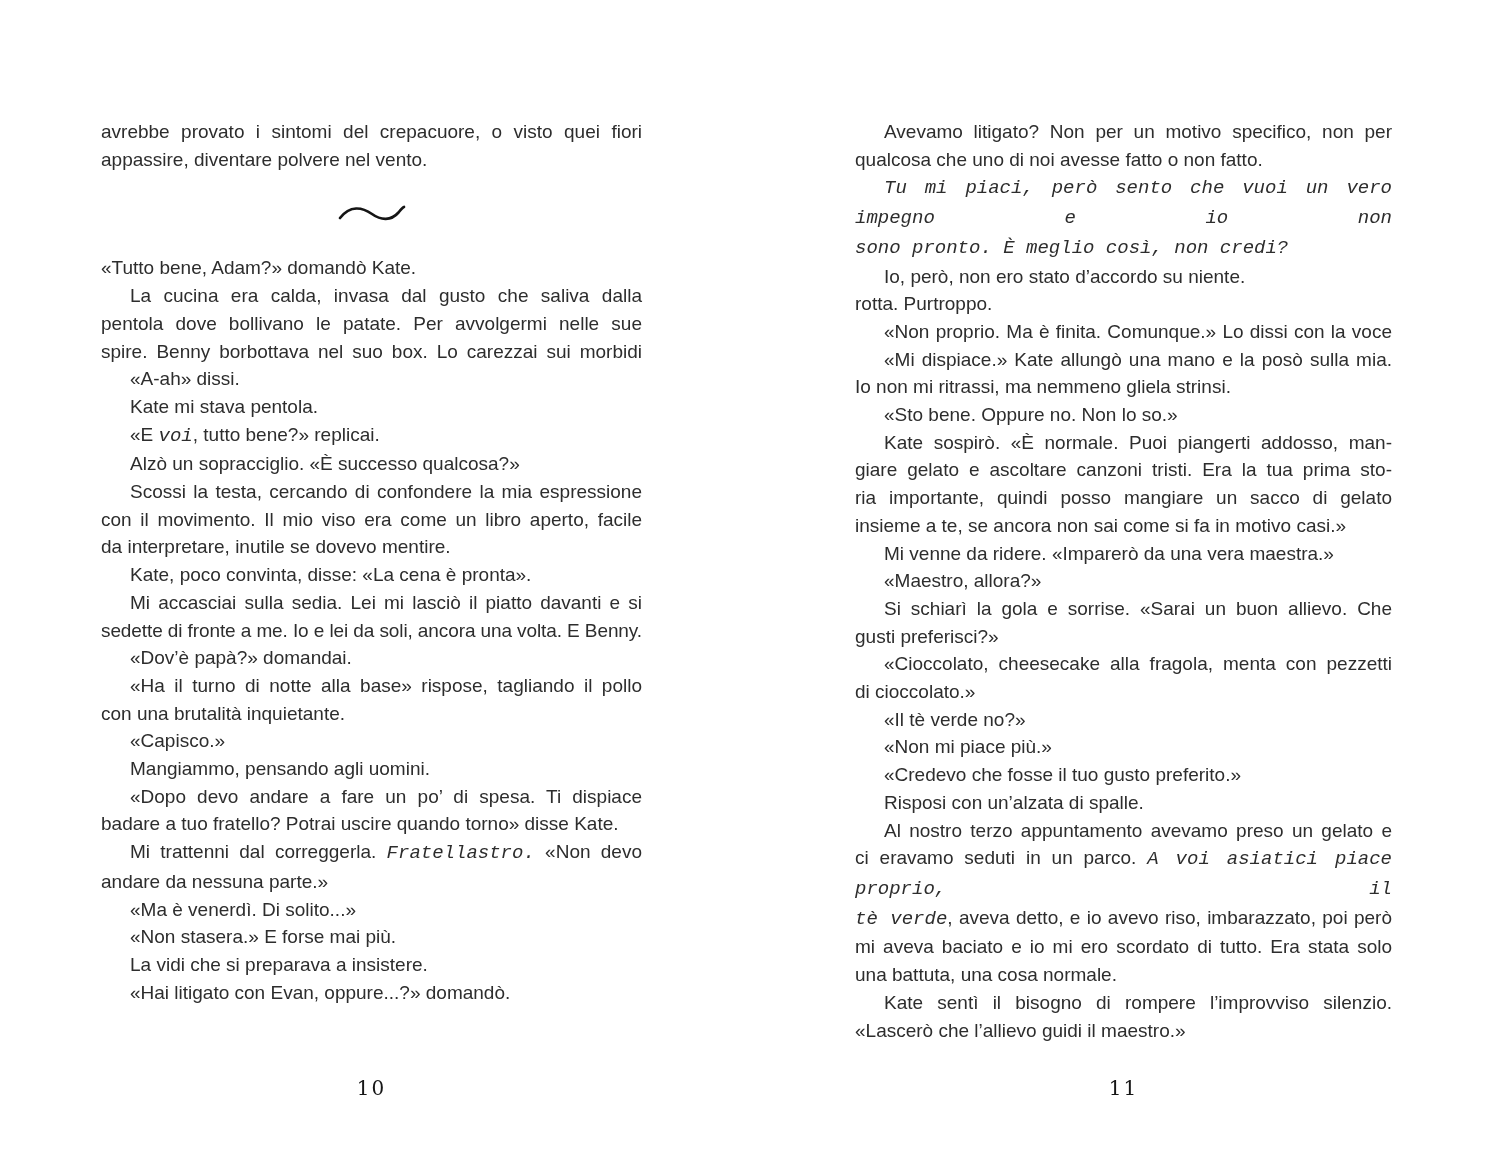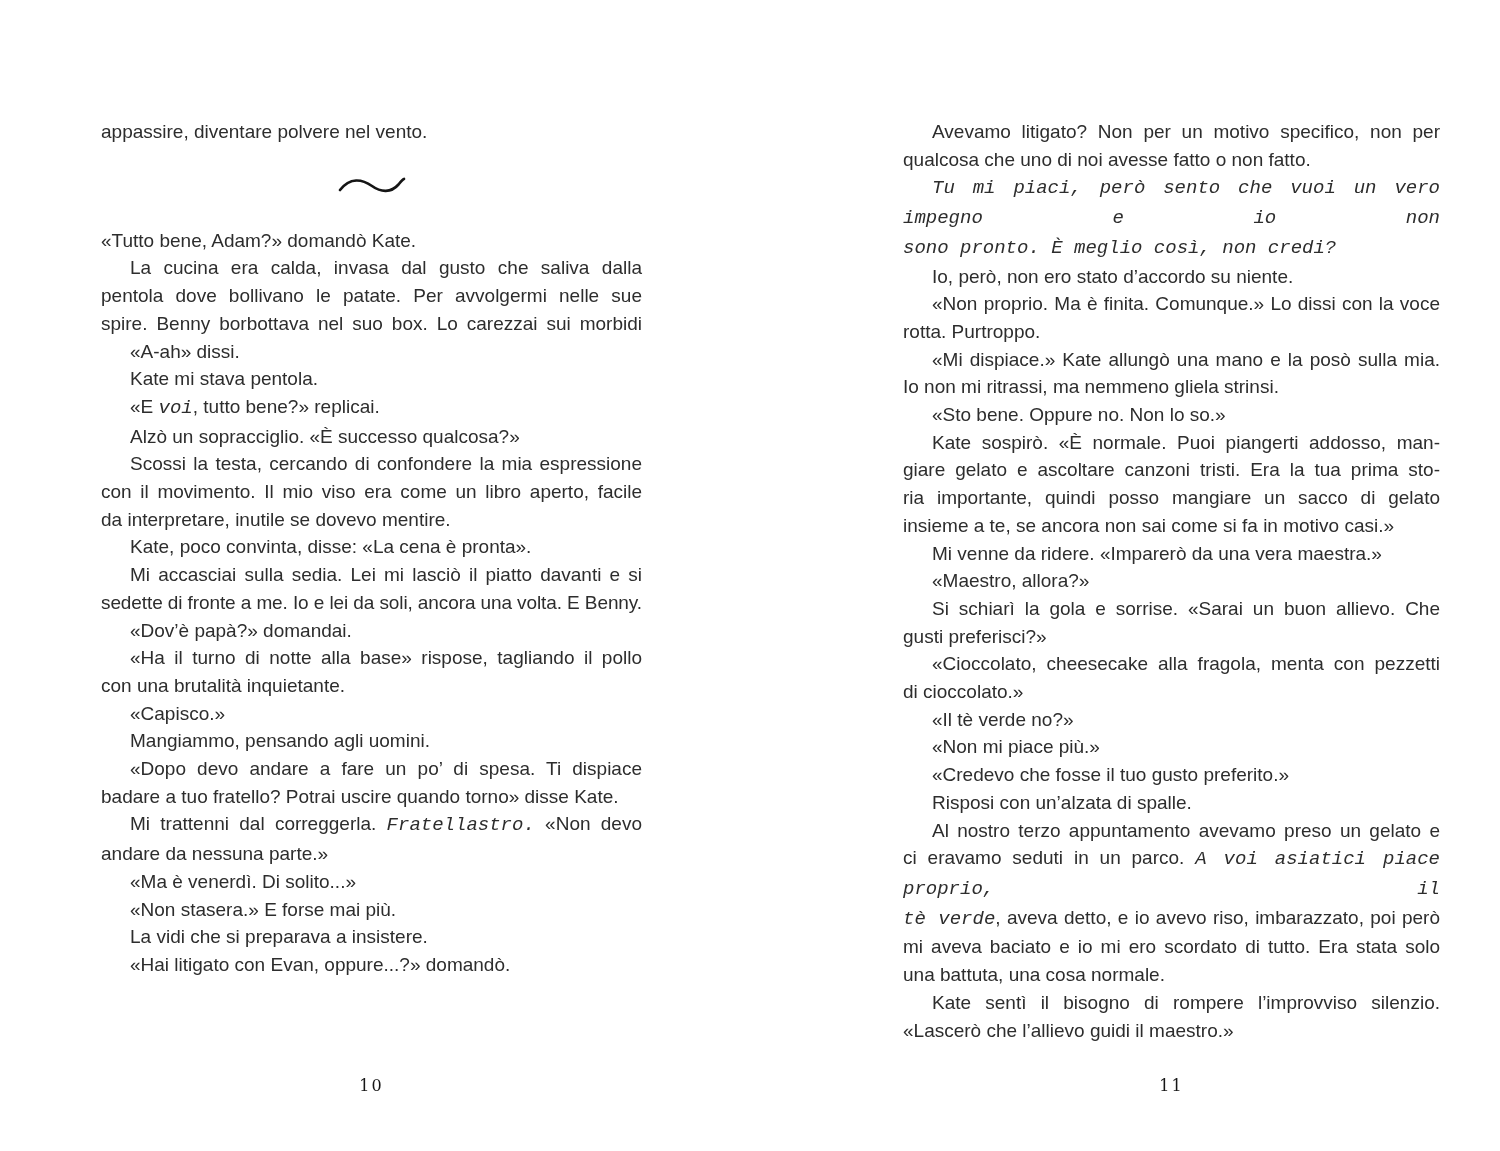--- a/index.html
+++ b/index.html
@@ -5,21 +5,21 @@
   html,body{margin:0;padding:0;}
   body{
     width:1500px;height:1151px;
     background:#ffffff;
     overflow:hidden;
     position:relative;
     font-family:"Liberation Sans","DejaVu Sans",sans-serif;
   }
   .page{position:absolute;top:0;height:100%;}
   .page--left{left:101px;width:541px;}
-  .page--right{left:855px;width:537px;margin-left:48px;}
+  .page--right{left:855px;width:537px;}
   .page-text{position:absolute;left:0;top:118px;width:100%;}
   .line{
     font-size:19px;
     line-height:27.7px;
     color:#2d2d2d;
     text-align:justify;
     text-align-last:justify;
   }
   .line.last{text-align-last:left;}
   .line.ind{text-indent:29px;}
@@ -28,30 +28,31 @@
     height:81px;
     display:flex;
     align-items:center;
     justify-content:center;
   }
   .folio{
     position:absolute;left:0;width:100%;
     top:1076px;
     text-align:center;
     font-family:"DejaVu Serif","Liberation Serif",serif;
-    font-size:16px;
+    font-size:20px;
     color:#161616;
     letter-spacing:2px;
   }
 </style>
 </head>
 <body>
 
 <section class="page page--left">
   <div class="page-text">
+      <div class="line"><span>avrebbe provato i sintomi del crepacuore, o visto quei fiori</span></div>
       <div class="line last"><span>appassire, diventare polvere nel vento.</span></div>
       <div class="divider">
         <svg width="76" height="30" viewBox="0 0 76 30" aria-hidden="true">
           <path d="M6 19 C 16 6, 28 8, 38 15 C 47 21.5, 57 22, 64.5 13.5 C 66.5 11, 68.5 8.5, 70 8" fill="none" stroke="#151515" stroke-width="2.7" stroke-linecap="round"></path>
         </svg>
       </div>
       <div class="line last"><span>«Tutto bene, Adam?» domandò Kate.</span></div>
       <div class="line ind"><span>La cucina era calda, invasa dal gusto che saliva dalla</span></div>
       <div class="line"><span>pentola dove bollivano le patate. Per avvolgermi nelle sue</span></div>
       <div class="line"><span>spire. Benny borbottava nel suo box. Lo carezzai sui morbidi</span></div>
@@ -82,22 +83,22 @@
   <div class="folio">10</div>
 </section>
 
 <section class="page page--right">
   <div class="page-text">
       <div class="line ind"><span>Avevamo litigato? Non per un motivo specifico, non per</span></div>
       <div class="line last"><span>qualcosa che uno di noi avesse fatto o non fatto.</span></div>
       <div class="line ind"><i>Tu mi piaci, però sento che vuoi un vero impegno e io non</i></div>
       <div class="line last"><i>sono pronto. È meglio così, non credi?</i></div>
       <div class="line ind last"><span>Io, però, non ero stato d’accordo su niente.</span></div>
+      <div class="line last"><span>rotta. Purtroppo.</span></div>
       <div class="line ind"><span>«Non proprio. Ma è finita. Comunque.» Lo dissi con la voce</span></div>
-      <div class="line last"><span>rotta. Purtroppo.</span></div>
       <div class="line ind"><span>«Mi dispiace.» Kate allungò una mano e la posò sulla mia.</span></div>
       <div class="line last"><span>Io non mi ritrassi, ma nemmeno gliela strinsi.</span></div>
       <div class="line ind last"><span>«Sto bene. Oppure no. Non lo so.»</span></div>
       <div class="line ind"><span>Kate sospirò. «È normale. Puoi piangerti addosso, man-</span></div>
       <div class="line"><span>giare gelato e ascoltare canzoni tristi. Era la tua prima sto-</span></div>
       <div class="line"><span>ria importante, quindi posso mangiare un sacco di gelato</span></div>
       <div class="line last"><span>insieme a te, se ancora non sai come si fa in motivo casi.»</span></div>
       <div class="line ind last"><span>Mi venne da ridere. «Imparerò da una vera maestra.»</span></div>
       <div class="line ind last"><span>«Maestro, allora?»</span></div>
       <div class="line ind"><span>Si schiarì la gola e sorrise. «Sarai un buon allievo. Che</span></div>

